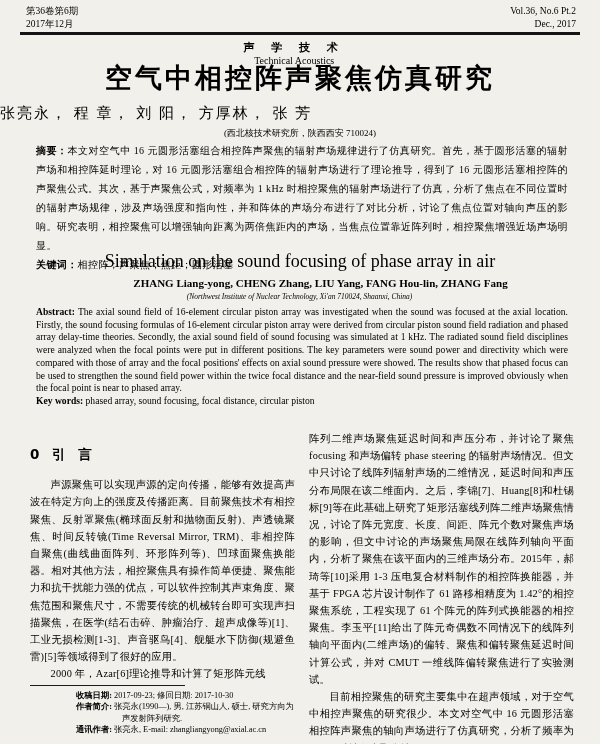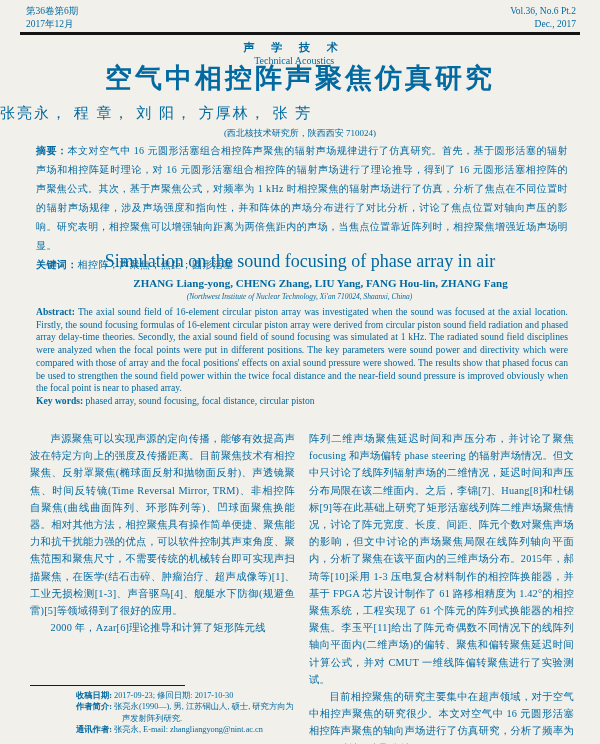--- a/index.html
+++ b/index.html
@@ -1,21 +1,21 @@
 <!DOCTYPE html>
 <html><head>
 <meta charset="utf-8">
 <style>
   html,body { margin:0; padding:0; background:#e8e6e1; }
   .page {
     position:relative;
     width:600px; height:744px;
     margin:0 auto;
     background:#f2f0ea;
-    color:#0369a1;
+    color:#000000;
     font-family:"Liberation Serif", serif;
     overflow:hidden;
     box-sizing:border-box;
   }
   
   .header {
     position:absolute; top:5px; left:26px; right:24px;
     display:flex; justify-content:space-between; align-items:flex-start;
     font-size:9.5px; line-height:13px;
   }
@@ -139,29 +139,30 @@
 
   <div class="abstract-en">
     <p><span class="lbl">Abstract:</span><span> The axial sound field of 16-element circular piston array was investigated when the sound was focused at the axial location. Firstly, the sound focusing formulas of 16-element circular piston array were derived from circular piston sound field radiation and phased array delay-time theories. Secondly, the axial sound field of sound focusing was simulated at 1 kHz. The radiated sound field disciplines were analyzed when the focal points were put in different positions. The key parameters were sound power and directivity which were compared with those of array and the focal positions' effects on axial sound pressure were showed. The results show that phased focus can be used to strengthen the sound field power within the twice focal distance and the near-field sound pressure is improved obviously when the focal point is near to phased array.</span></p>
     <p><span class="lbl">Key words:</span><span> phased array, sound focusing, focal distance, circular piston</span></p>
   </div>
 
   <div class="body-cols">
 
     <div class="col col-left">
       <div class="col-left-text">
+        <div class="section-heading">0  引  言</div>
         <p>声源聚焦可以实现声源的定向传播，能够有效提高声波在特定方向上的强度及传播距离。目前聚焦技术有相控聚焦、反射罩聚焦(椭球面反射和抛物面反射)、声透镜聚焦、时间反转镜(Time Reversal Mirror, TRM)、非相控阵自聚焦(曲线曲面阵列、环形阵列等)、凹球面聚焦换能器。相对其他方法，相控聚焦具有操作简单便捷、聚焦能力和抗干扰能力强的优点，可以软件控制其声束角度、聚焦范围和聚焦尺寸，不需要传统的机械转台即可实现声扫描聚焦，在医学(结石击碎、肿瘤治疗、超声成像等)[1]、工业无损检测[1-3]、声音驱鸟[4]、舰艇水下防御(规避鱼雷)[5]等领域得到了很好的应用。</p>
         <p>2000 年，Azar[6]理论推导和计算了矩形阵元线</p>
       </div>
 
       <div class="footnote">
         <div class="footnote-rule"></div>
         <div class="fn-line"><span class="lbl">收稿日期:</span><span> 2017-09-23; 修回日期: 2017-10-30</span></div>
         <div class="fn-line"><span class="lbl">作者简介:</span><span> 张亮永(1990—), 男, 江苏铜山人, 硕士, 研究方向为声发射阵列研究.</span></div>
-        <div class="fn-line"><span class="lbl">通讯作者:</span><span> 张亮永, E-mail: zhangliangyong@nint.ac.cn</span></div>
+        <div class="fn-line"><span class="lbl">通讯作者:</span><span> 张亮永, E-mail: zhangliangyong@axial.ac.cn</span></div>
       </div>
     </div>
 
     <div class="col col-right">
       <p class="cont">阵列二维声场聚焦延迟时间和声压分布，并讨论了聚焦 focusing 和声场偏转 phase steering 的辐射声场情况。但文中只讨论了线阵列辐射声场的二维情况，延迟时间和声压分布局限在该二维面内。之后，李锦[7]、Huang[8]和杜锡标[9]等在此基础上研究了矩形活塞线列阵二维声场聚焦情况，讨论了阵元宽度、长度、间距、阵元个数对聚焦声场的影响，但文中讨论的声场聚焦局限在线阵列轴向平面内，分析了聚焦在该平面内的三维声场分布。2015年，郝琦等[10]采用 1-3 压电复合材料制作的相控阵换能器，并基于 FPGA 芯片设计制作了 61 路移相精度为 1.42°的相控聚焦系统，工程实现了 61 个阵元的阵列式换能器的相控聚焦。李玉平[11]给出了阵元奇偶数不同情况下的线阵列轴向平面内(二维声场)的偏转、聚焦和偏转聚焦延迟时间计算公式，并对 CMUT 一维线阵偏转聚焦进行了实验测试。</p>
       <p>目前相控聚焦的研究主要集中在超声领域，对于空气中相控声聚焦的研究很少。本文对空气中 16 元圆形活塞相控阵声聚焦的轴向声场进行了仿真研究，分析了频率为 1 kHz 时轴向声聚焦情况。</p>
     </div>
 
   </div>
 

